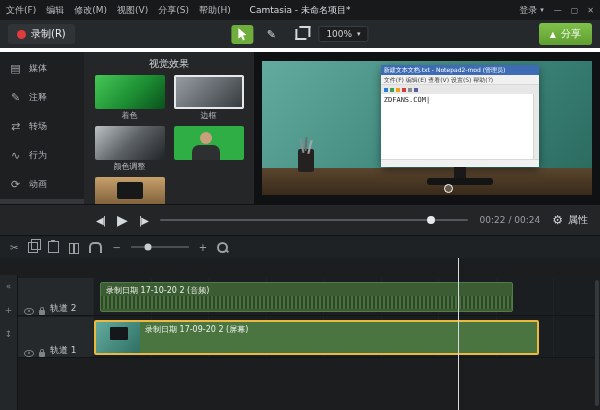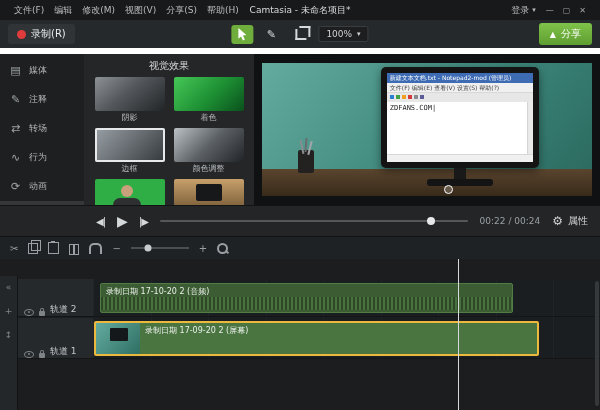--- a/index.html
+++ b/index.html
@@ -1,31 +1,31 @@
 <!DOCTYPE html>
 <html><head>
 <meta charset="utf-8">
 <style>
   html,body{margin:0;padding:0}
   body{width:600px;height:410px;overflow:hidden;background:#1b1d1f;
        font-family:"DejaVu Sans",sans-serif;color:#c8cbcd;}
   .app{position:relative;width:600px;height:410px;display:flex;flex-direction:column;user-select:none}
 
   
-  .titlebar{height:20px;background:#17191b;display:flex;align-items:center;padding:0 14px;
+  .titlebar{height:20px;background:#17191b;display:flex;align-items:center;padding:0 6px;
             font-size:9px;color:#b9bcbe;position:relative;flex-shrink:0}
   .menus{display:flex;gap:10px;z-index:2}
   .menus span{cursor:default}
   .tb-title{position:absolute;left:0;right:0;text-align:center;color:#d8dbdd;pointer-events:none}
   .tb-right{margin-left:auto;display:flex;align-items:center;gap:10px;z-index:2}
   .login{display:flex;gap:3px;align-items:center}
   .winbtns{display:flex;gap:9px;color:#9ea2a4;font-size:8px}
 
   
-  .toolbar{height:28px;background:#26292b;border-bottom:6px solid #ffffff;display:flex;
+  .toolbar{height:28px;background:#26292b;border-bottom:4px solid #ffffff;display:flex;
            align-items:center;padding:0 8px;position:relative;flex-shrink:0}
   .record-btn{display:flex;align-items:center;gap:5px;font-size:10px;color:#e9ebec;
               background:#313437;border-radius:3px;padding:3px 9px}
   .rec-dot{width:9px;height:9px;border-radius:50%;background:#e03c3c}
   .center-tools{position:absolute;left:50%;transform:translateX(-50%);display:flex;align-items:center;gap:7px}
   .tool{width:22px;height:19px;display:flex;align-items:center;justify-content:center;border-radius:3px;color:#d6d9da}
   .tool.selected{background:#6fae3d}
   .i-crop{width:9px;height:9px;border-left:2px solid #d6d9da;border-bottom:2px solid #d6d9da;position:relative}
   .i-crop::after{content:"";position:absolute;right:-4px;top:-3px;width:9px;height:9px;
                  border-right:2px solid #d6d9da;border-top:2px solid #d6d9da}
@@ -63,21 +63,21 @@
   .canvas{flex:1;background:#101112;position:relative;min-width:0}
   .frame{position:absolute;left:8px;right:8px;top:9px;bottom:9px;overflow:hidden;
          background:linear-gradient(130deg,#63ab9e 0%,#3d867a 55%,#2a685d 100%)}
   .desk{position:absolute;left:0;right:0;bottom:0;height:20%;background:linear-gradient(#5a452e,#382a1a)}
   .pencup{position:absolute;left:11%;bottom:17%;width:16px;height:23px;background:#242220;border-radius:2px}
   .pen{position:absolute;width:2px;height:14px;background:#8a8d90}
   .pen.p1{left:3px;top:-10px;transform:rotate(-12deg)}
   .pen.p2{left:7px;top:-12px;transform:rotate(4deg);background:#6a6d70}
   .pen.p3{left:11px;top:-9px;transform:rotate(14deg);background:#a4a7aa}
   .monitor{position:absolute;left:36%;top:3%;width:48%;height:76%;background:#141414;border-radius:5px;
-           padding:6px;box-sizing:border-box;box-shadow:0 3px 8px rgba(0,0,0,.45)}
+           padding:0;box-sizing:border-box;box-shadow:0 3px 8px rgba(0,0,0,.45)}
   .screen{width:100%;height:100%;background:#e6e9eb;position:relative;overflow:hidden}
   .np-title{height:10px;background:#3d6cb4;color:#fff;font-size:6px;line-height:10px;padding:0 3px;white-space:nowrap;overflow:hidden}
   .np-menu{height:9px;background:#f0f0f0;color:#444;font-size:6px;line-height:9px;padding:0 3px;white-space:nowrap;overflow:hidden;border-bottom:1px solid #d8d8d8}
   .np-tools{height:9px;background:#e7e7e7;display:flex;gap:2px;align-items:center;padding:0 3px;border-bottom:1px solid #d8d8d8}
   .np-tools i{width:4px;height:4px;display:block}
   .np-body{position:absolute;top:29px;bottom:7px;left:0;right:5px;background:#fff;font-size:7px;color:#1d1d1d;
            padding:2px 3px;font-family:"DejaVu Sans Mono",monospace;white-space:nowrap}
   .np-scroll{position:absolute;right:0;top:29px;bottom:7px;width:5px;background:#e9e9e9;border-left:1px solid #d5d5d5}
   .np-status{position:absolute;bottom:0;left:0;right:0;height:7px;background:#f0f0f0;border-top:1px solid #d8d8d8}
   .stand-neck{position:absolute;left:60%;top:79%;width:12px;height:12px;background:#191919;transform:translateX(-50%)}
@@ -245,24 +245,20 @@
       <div class="side-item">
         <span class="side-icon">⋯</span>
         <span>更多</span>
       </div>
     </div>
 
     <div class="effects">
       <div class="panel-title">视觉效果</div>
       <div class="fx-grid">
         <div class="fx">
-          <div class="fx-thumb th-shadow"></div>
-          <div class="fx-label">阴影</div>
-        </div>
-        <div class="fx">
           <div class="fx-thumb th-colorize"></div>
           <div class="fx-label">着色</div>
         </div>
         <div class="fx">
           <div class="fx-thumb th-border"></div>
           <div class="fx-label">边框</div>
         </div>
         <div class="fx">
           <div class="fx-thumb th-coloradj"></div>
           <div class="fx-label">颜色调整</div>

